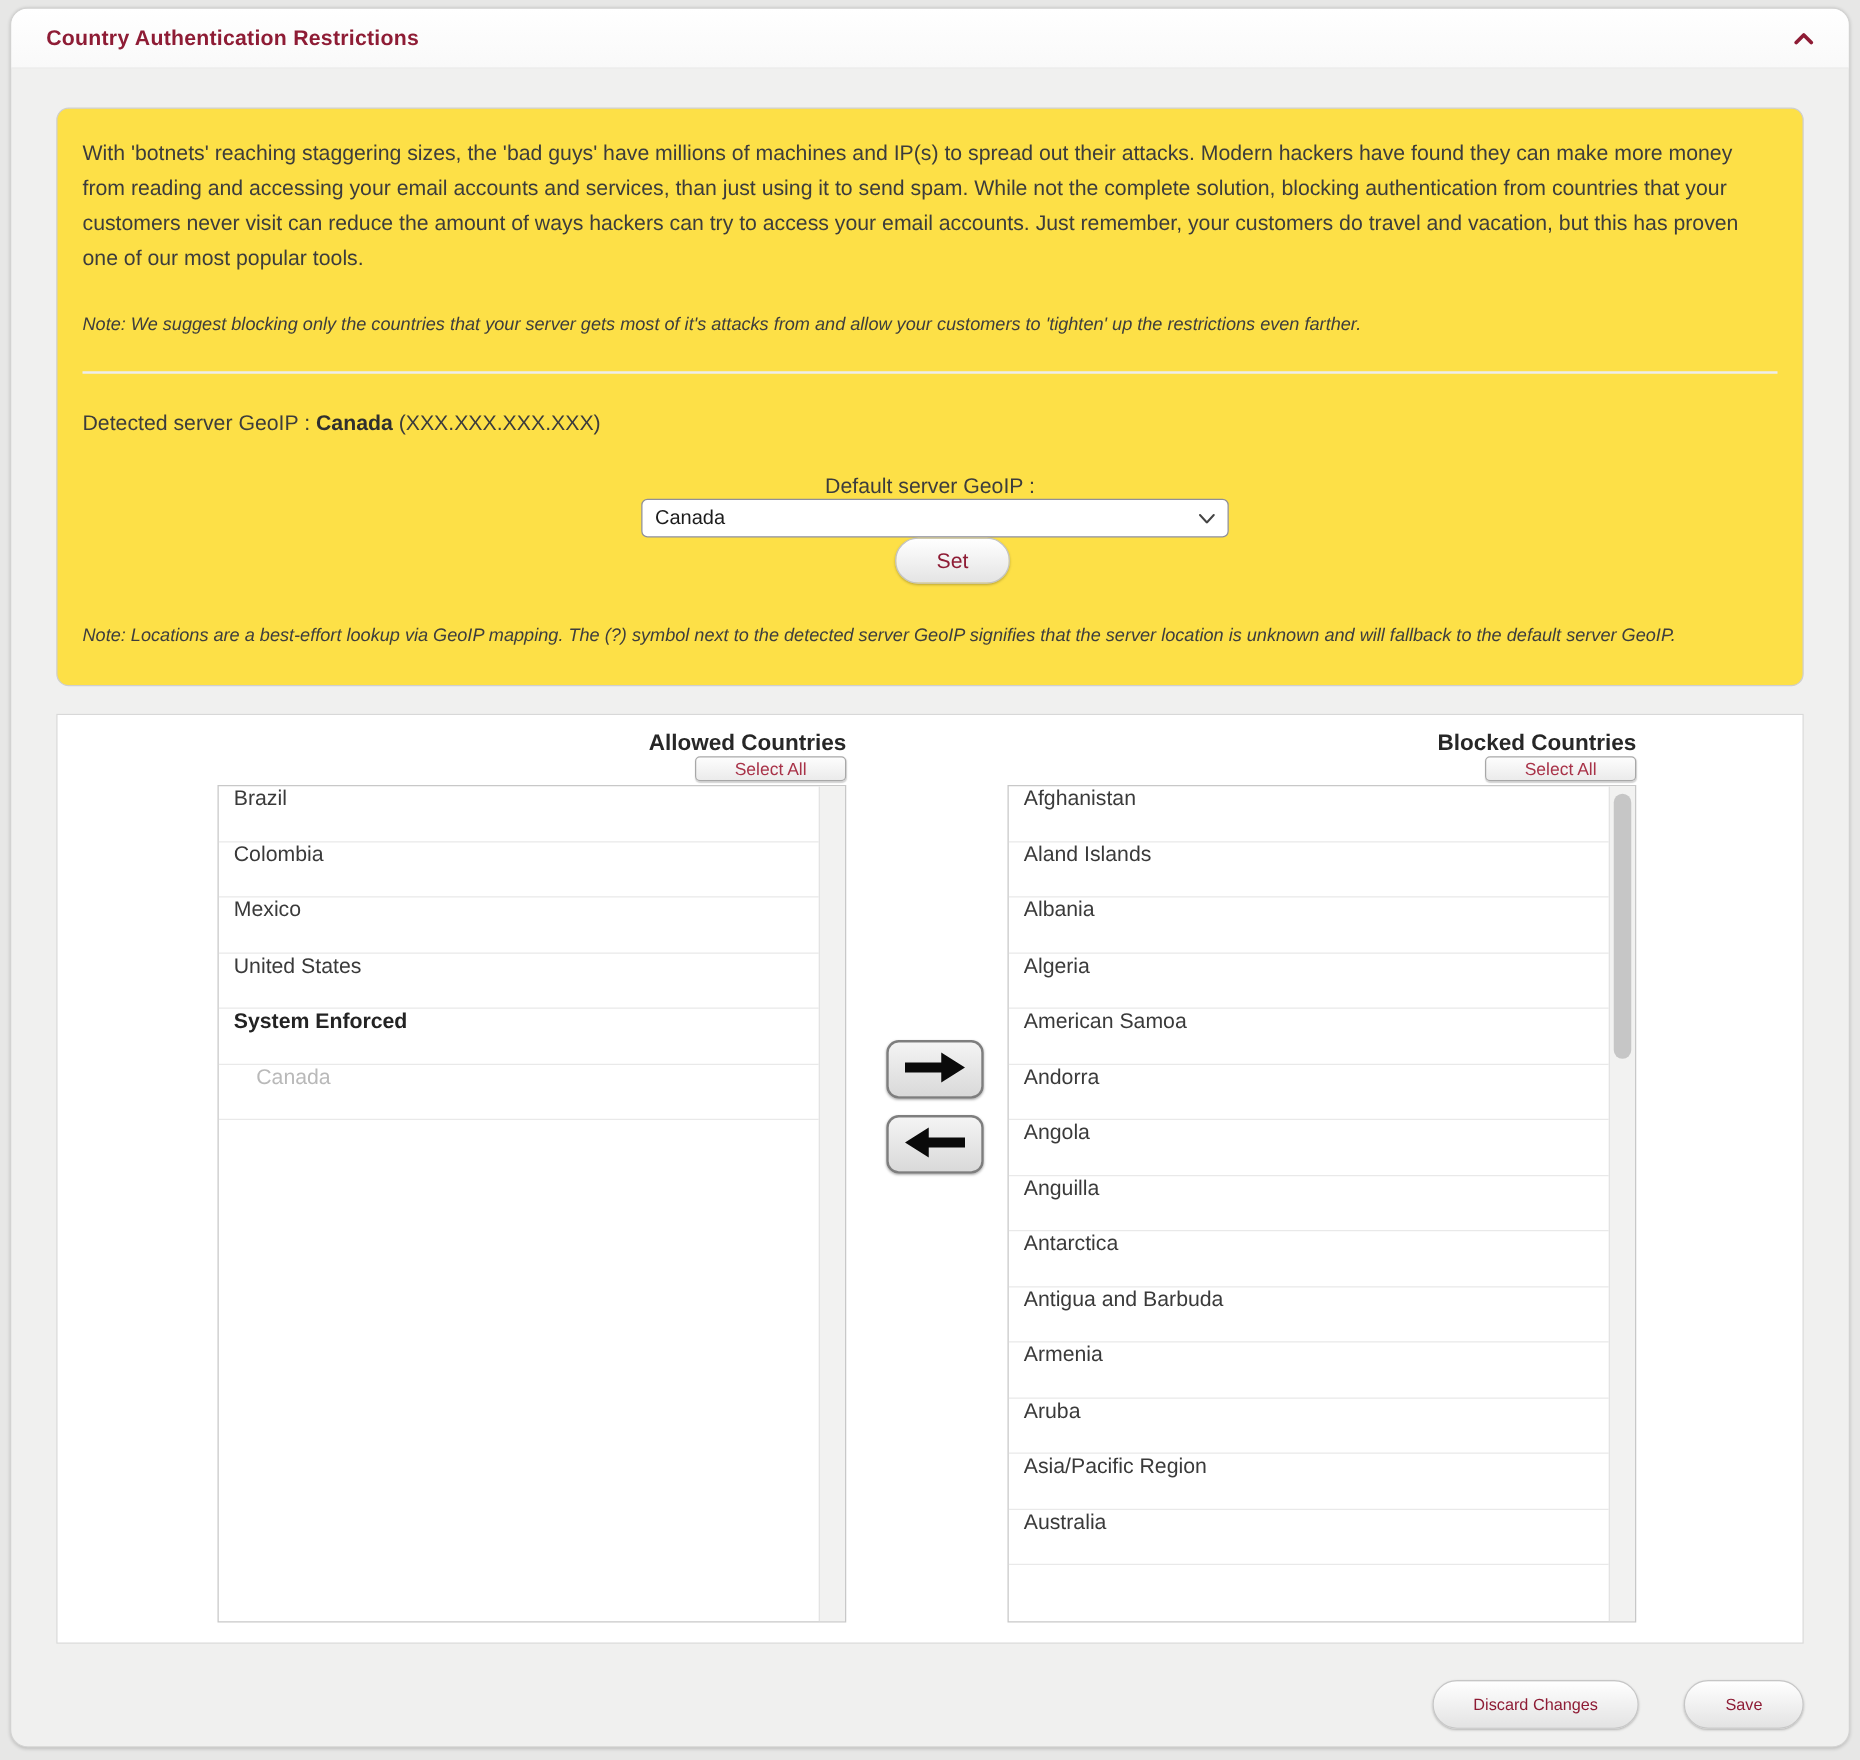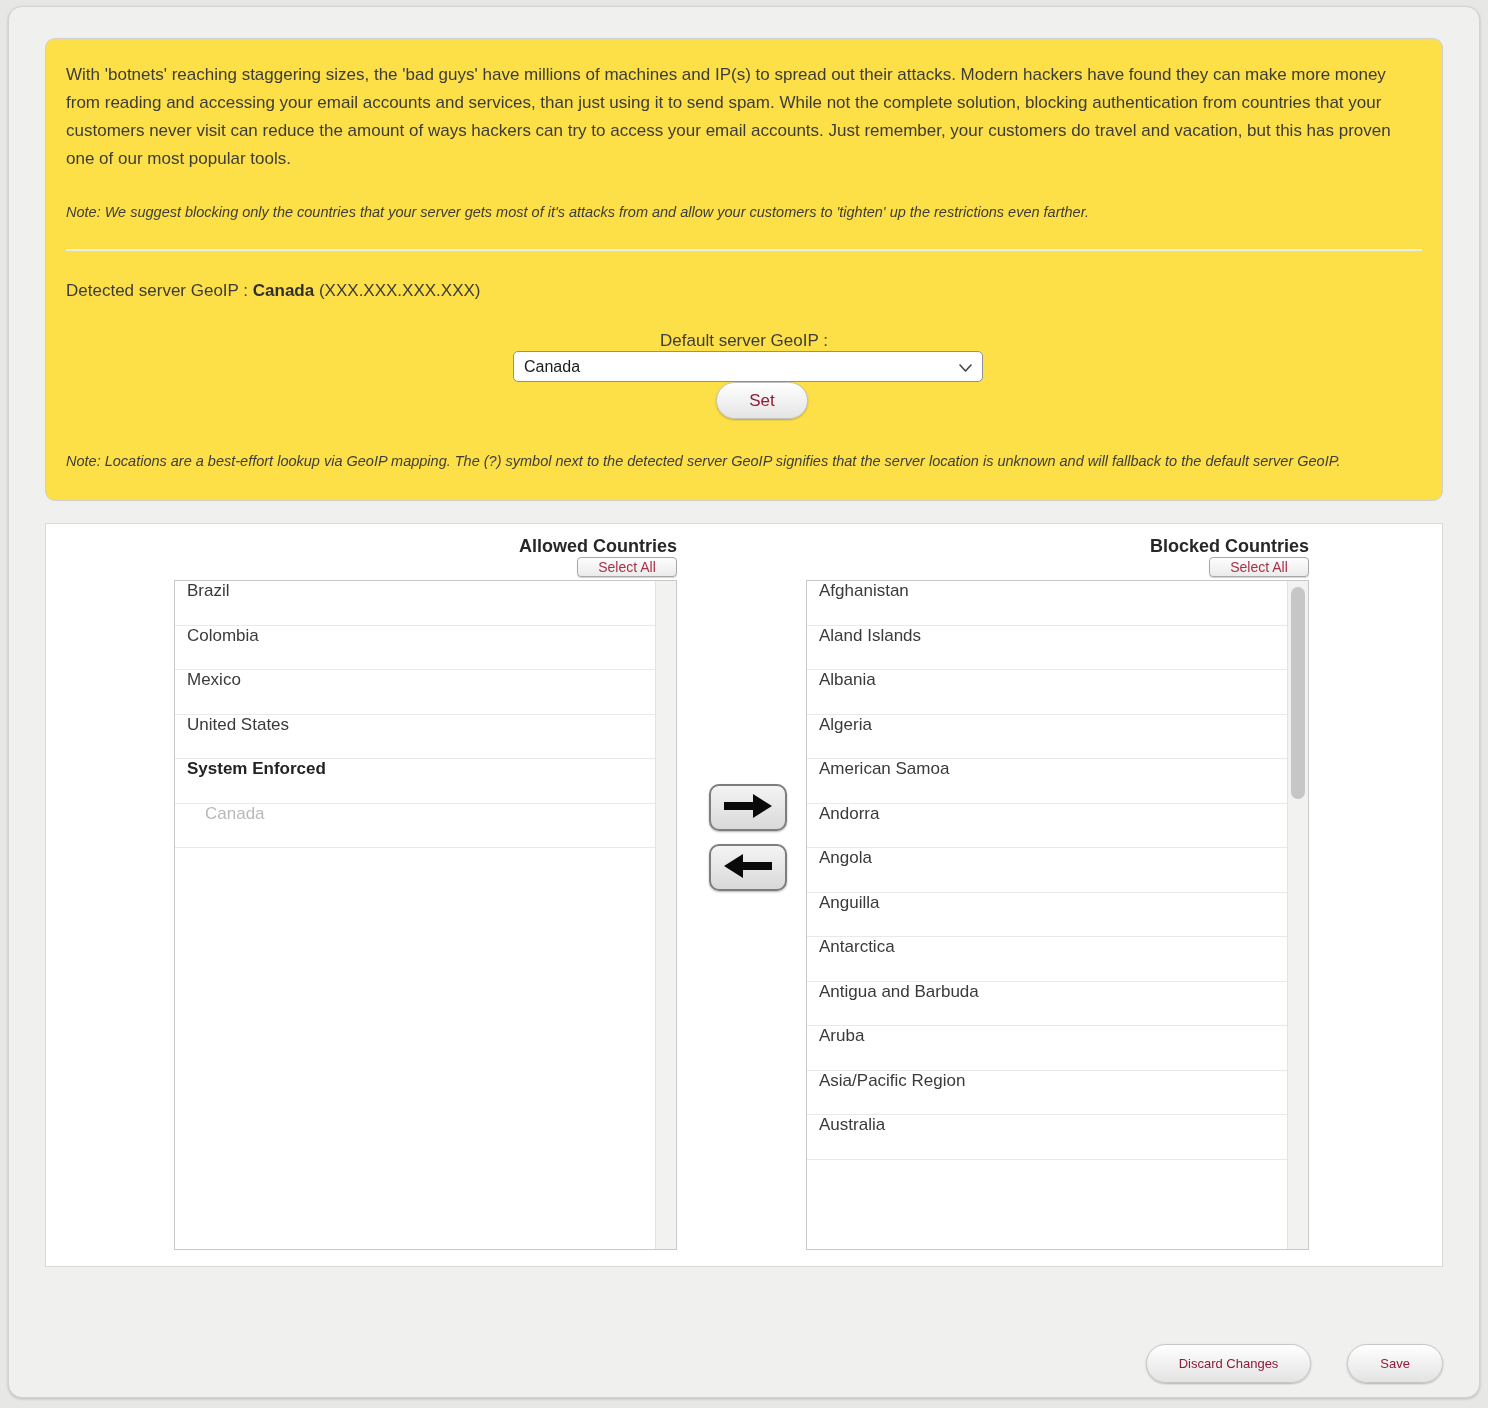--- a/index.html
+++ b/index.html
@@ -77,21 +77,21 @@
     background:#ffffff;
     border:1px solid #d8d8d8;
     position:relative;
   }
   .col { position:absolute; top:12px; width:503px; }
   .col-allowed { left:128px; }
   .col-blocked { left:760px; }
   .col-header { display:flex; align-items:flex-end; justify-content:space-between; height:34px;flex-direction:column; }
   .col-title { font-size:18px; font-weight:bold; color:#272727; }
   .select-all-btn {
-    width:100px; height:30px;
+    width:121px; height:30px;
     font-size:14px; font-family:inherit; color:#a83248;
     background:linear-gradient(#fdfdfd,#ebebeb);
     border:1px solid #a8a8a8;
     border-radius:4px;
     box-shadow:0 1px 1px rgba(0,0,0,.18);
     cursor:pointer;
   }
   .list-outer {
     margin-top:10px; height:670px;
     border:1px solid #c8c8c8;
@@ -144,20 +144,30 @@
     color:#8e1c35; font-size:13px; font-family:inherit;
     padding:0 32px;
     cursor:pointer;
   }
 </style>
 </head>
 <body>
 
 <div class="panel">
 
+  <div class="panel-header">
+    <span class="panel-title">Country Authentication Restrictions</span>
+    <button class="collapse-btn">
+      <span>
+        <svg width="16" height="10" viewBox="0 0 16 10">
+            <path d="M2 8 L8 2 L14 8" fill="none" stroke="#8e1c35" stroke-width="3" stroke-linecap="round" stroke-linejoin="round"></path>
+          </svg>
+      </span>
+    </button>
+  </div>
 
   <div class="info-box">
     <div class="paragraph">With 'botnets' reaching staggering sizes, the 'bad guys' have millions of machines and IP(s) to spread out their attacks. Modern hackers have found they can make more money from reading and accessing your email accounts and services, than just using it to send spam. While not the complete solution, blocking authentication from countries that your customers never visit can reduce the amount of ways hackers can try to access your email accounts. Just remember, your customers do travel and vacation, but this has proven one of our most popular tools.</div>
 
     <div class="notes">
       <span class="note-line">Note: We suggest blocking only the countries that your server gets most of it's attacks from and allow your customers to 'tighten' up the restrictions even farther.</span>
     </div>
 
     <hr class="divider">
 
@@ -282,20 +292,23 @@
 
               <div class="list-row">
                 <span>Antarctica</span>
               </div>
 
               <div class="list-row">
                 <span>Antigua and Barbuda</span>
               </div>
 
 
+              <div class="list-row">
+                <span>Armenia</span>
+              </div>
 
               <div class="list-row">
                 <span>Aruba</span>
               </div>
 
               <div class="list-row">
                 <span>Asia/Pacific Region</span>
               </div>
 
               <div class="list-row">

